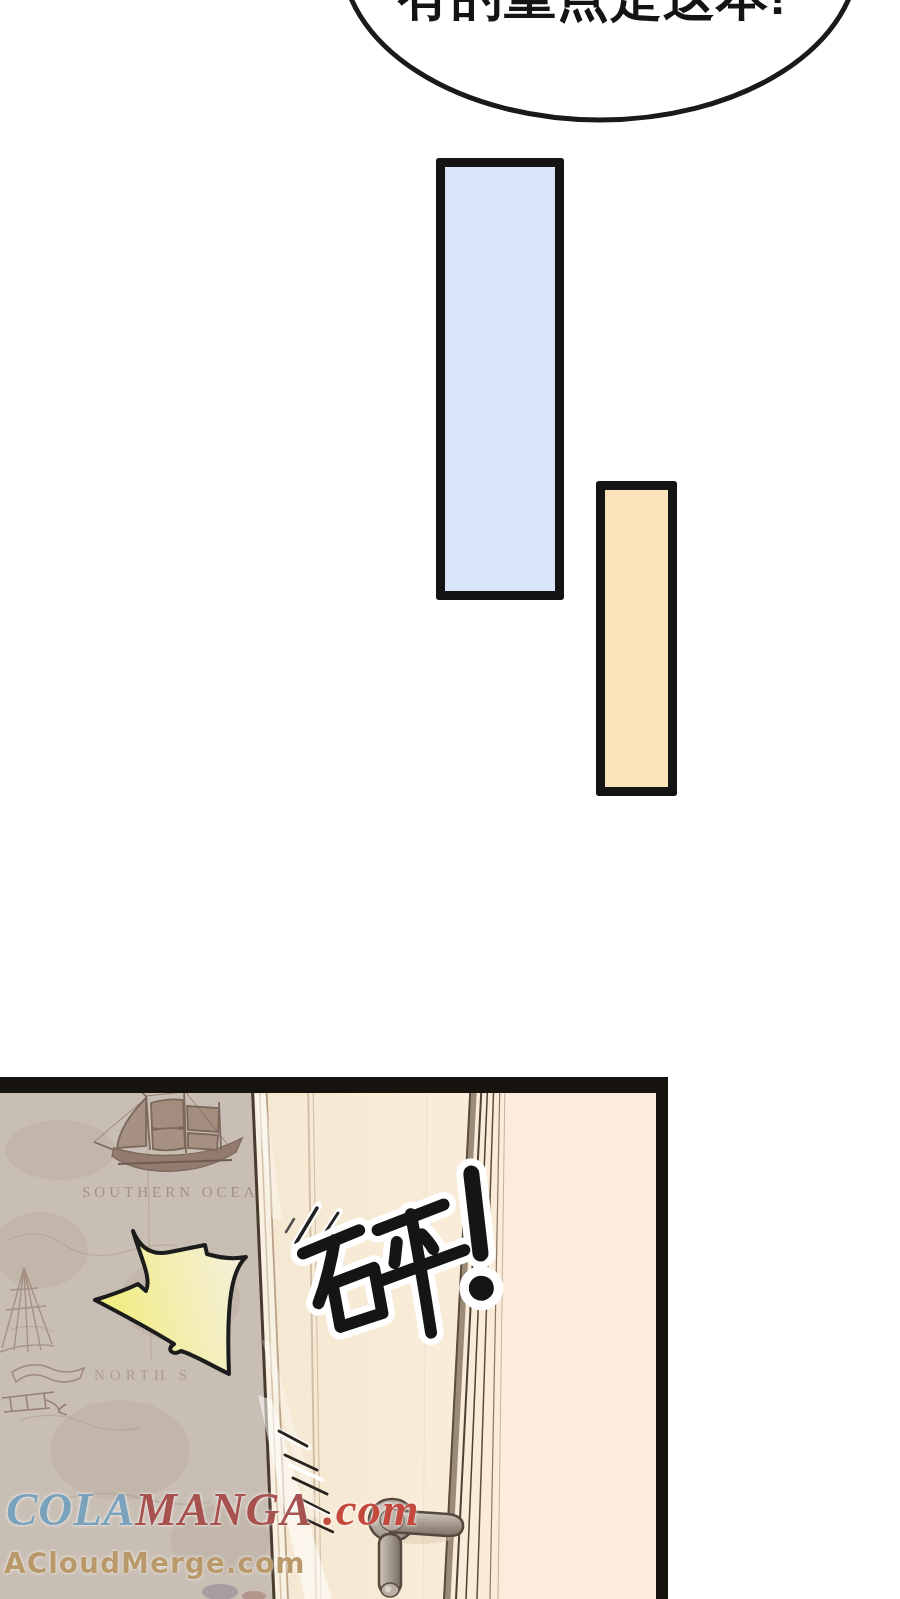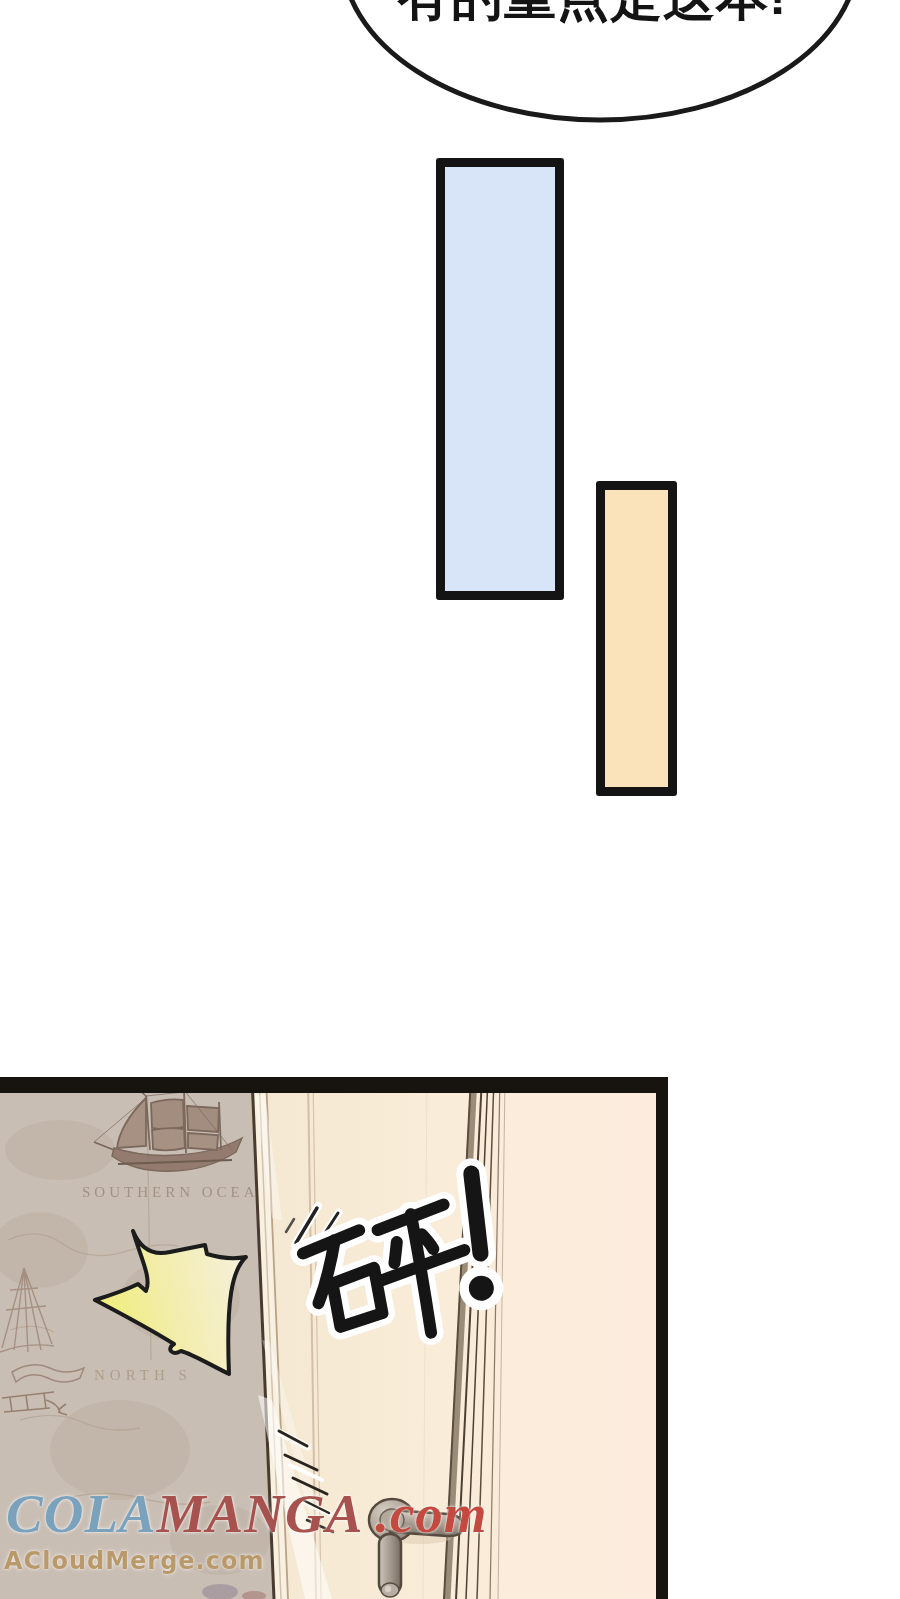--- a/index.html
+++ b/index.html
@@ -19,27 +19,27 @@
   .color-bar{position:absolute;box-sizing:border-box;border:9px solid #141414;border-radius:3px;z-index:1;}
   #bar-blue{left:436px;top:158px;width:128px;height:442px;background:#d8e5f8;}
   #bar-orange{left:596px;top:481px;width:81px;height:315px;background:#fae3ba;}
   
   #panel{position:absolute;left:0;top:1077px;width:668px;height:522px;z-index:3;}
   
   .watermark{position:absolute;z-index:6;white-space:nowrap;pointer-events:none;}
   #wm-colamanga{
     left:6px;top:1482px;
     font-family:"Liberation Serif",serif;font-style:italic;font-weight:700;
-    font-size:55px;letter-spacing:1px;
+    font-size:47px;letter-spacing:1px;
     text-shadow:0 0 2px rgba(255,255,255,.9),0 0 4px rgba(255,255,255,.6);
   }
   #wm-acloudmerge{
     left:4px;top:1547px;
     font-family:"DejaVu Sans",sans-serif;font-weight:800;
-    font-size:24px;letter-spacing:1px;
+    font-size:28px;letter-spacing:1px;
     text-shadow:0 0 2px rgba(255,255,255,.85),0 0 5px rgba(255,255,255,.5);
   }
   .sr-only{position:absolute;width:1px;height:1px;overflow:hidden;clip:rect(0 0 0 0);white-space:nowrap;}
 </style>
 </head>
 <body>
 
 <div id="comic-page">
 
   <svg id="bubble-svg" width="900" height="210" viewBox="0 0 900 210">

